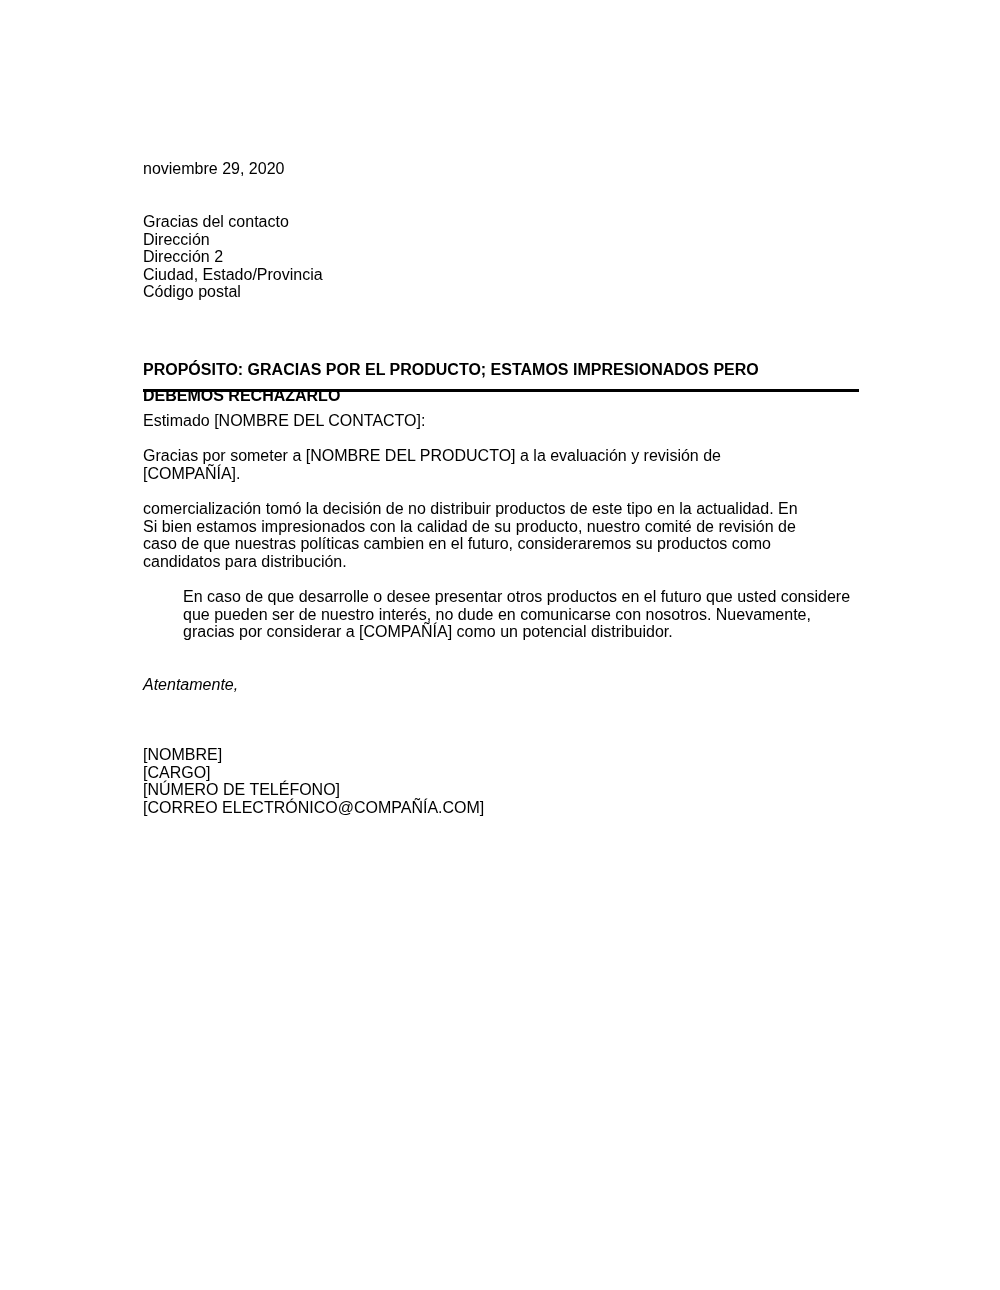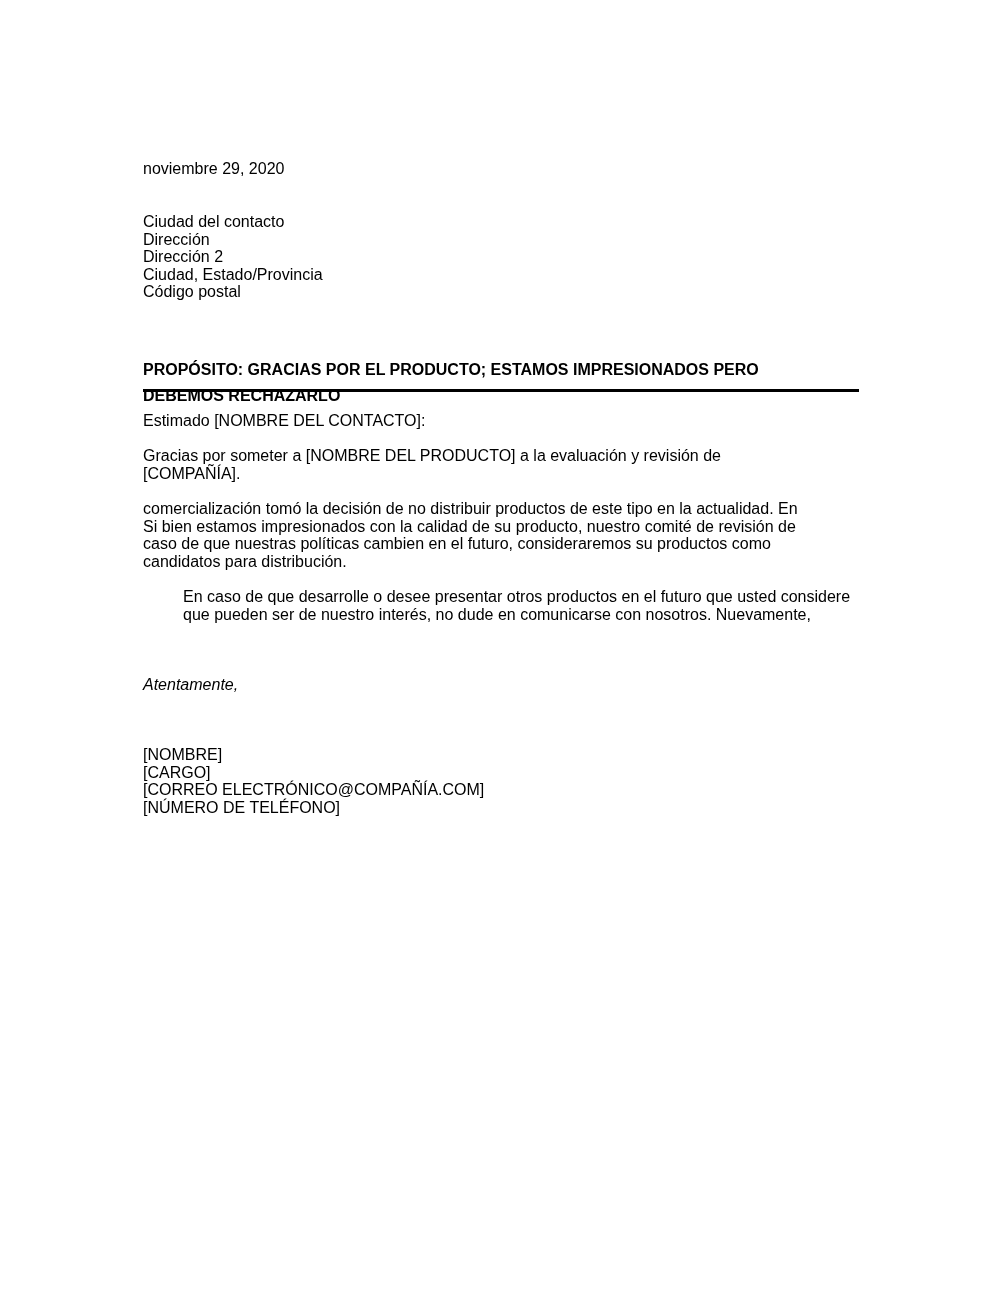--- a/index.html
+++ b/index.html
@@ -80,21 +80,21 @@
     }
   </style>
 </head>
 <body>
 
 <div class="page">
 
   <div class="line" style="top:144px;">noviembre 29, 2020</div>
 
   <div class="block" style="top:197px;">
-    <span class="row">Ciudad del contacto</span>
+    <span class="row">Gracias del contacto</span>
     <span class="row">Dirección</span>
     <span class="row">Dirección 2</span>
     <span class="row">Ciudad, Estado/Provincia</span>
     <span class="row">Código postal</span>
   </div>
 
   <div class="subject">
     <span class="row">PROPÓSITO: GRACIAS POR EL PRODUCTO; ESTAMOS IMPRESIONADOS PERO</span>
     <span class="row">DEBEMOS RECHAZARLO</span>
   </div>
@@ -110,25 +110,26 @@
   <div class="block" style="top:484px;">
     <span class="row">comercialización tomó la decisión de no distribuir productos de este tipo en la actualidad. En</span>
     <span class="row">Si bien estamos impresionados con la calidad de su producto, nuestro comité de revisión de</span>
     <span class="row">caso de que nuestras políticas cambien en el futuro, consideraremos su productos como</span>
     <span class="row">candidatos para distribución.</span>
   </div>
 
   <div class="block" style="top:572px;margin-left:40px;">
     <span class="row">En caso de que desarrolle o desee presentar otros productos en el futuro que usted considere</span>
     <span class="row">que pueden ser de nuestro interés, no dude en comunicarse con nosotros. Nuevamente,</span>
+    <span class="row">gracias por considerar a [COMPAÑÍA] como un potencial distribuidor.</span>
   </div>
 
   <div class="line" style="top:660px;font-style:italic;">Atentamente,</div>
 
   <div class="block" style="top:730px;">
     <span class="row">[NOMBRE]</span>
     <span class="row">[CARGO]</span>
+    <span class="row">[NÚMERO DE TELÉFONO]</span>
     <span class="row">[CORREO ELECTRÓNICO@COMPAÑÍA.COM]</span>
-    <span class="row">[NÚMERO DE TELÉFONO]</span>
   </div>
 
 
 </div>
 
 </body></html>

